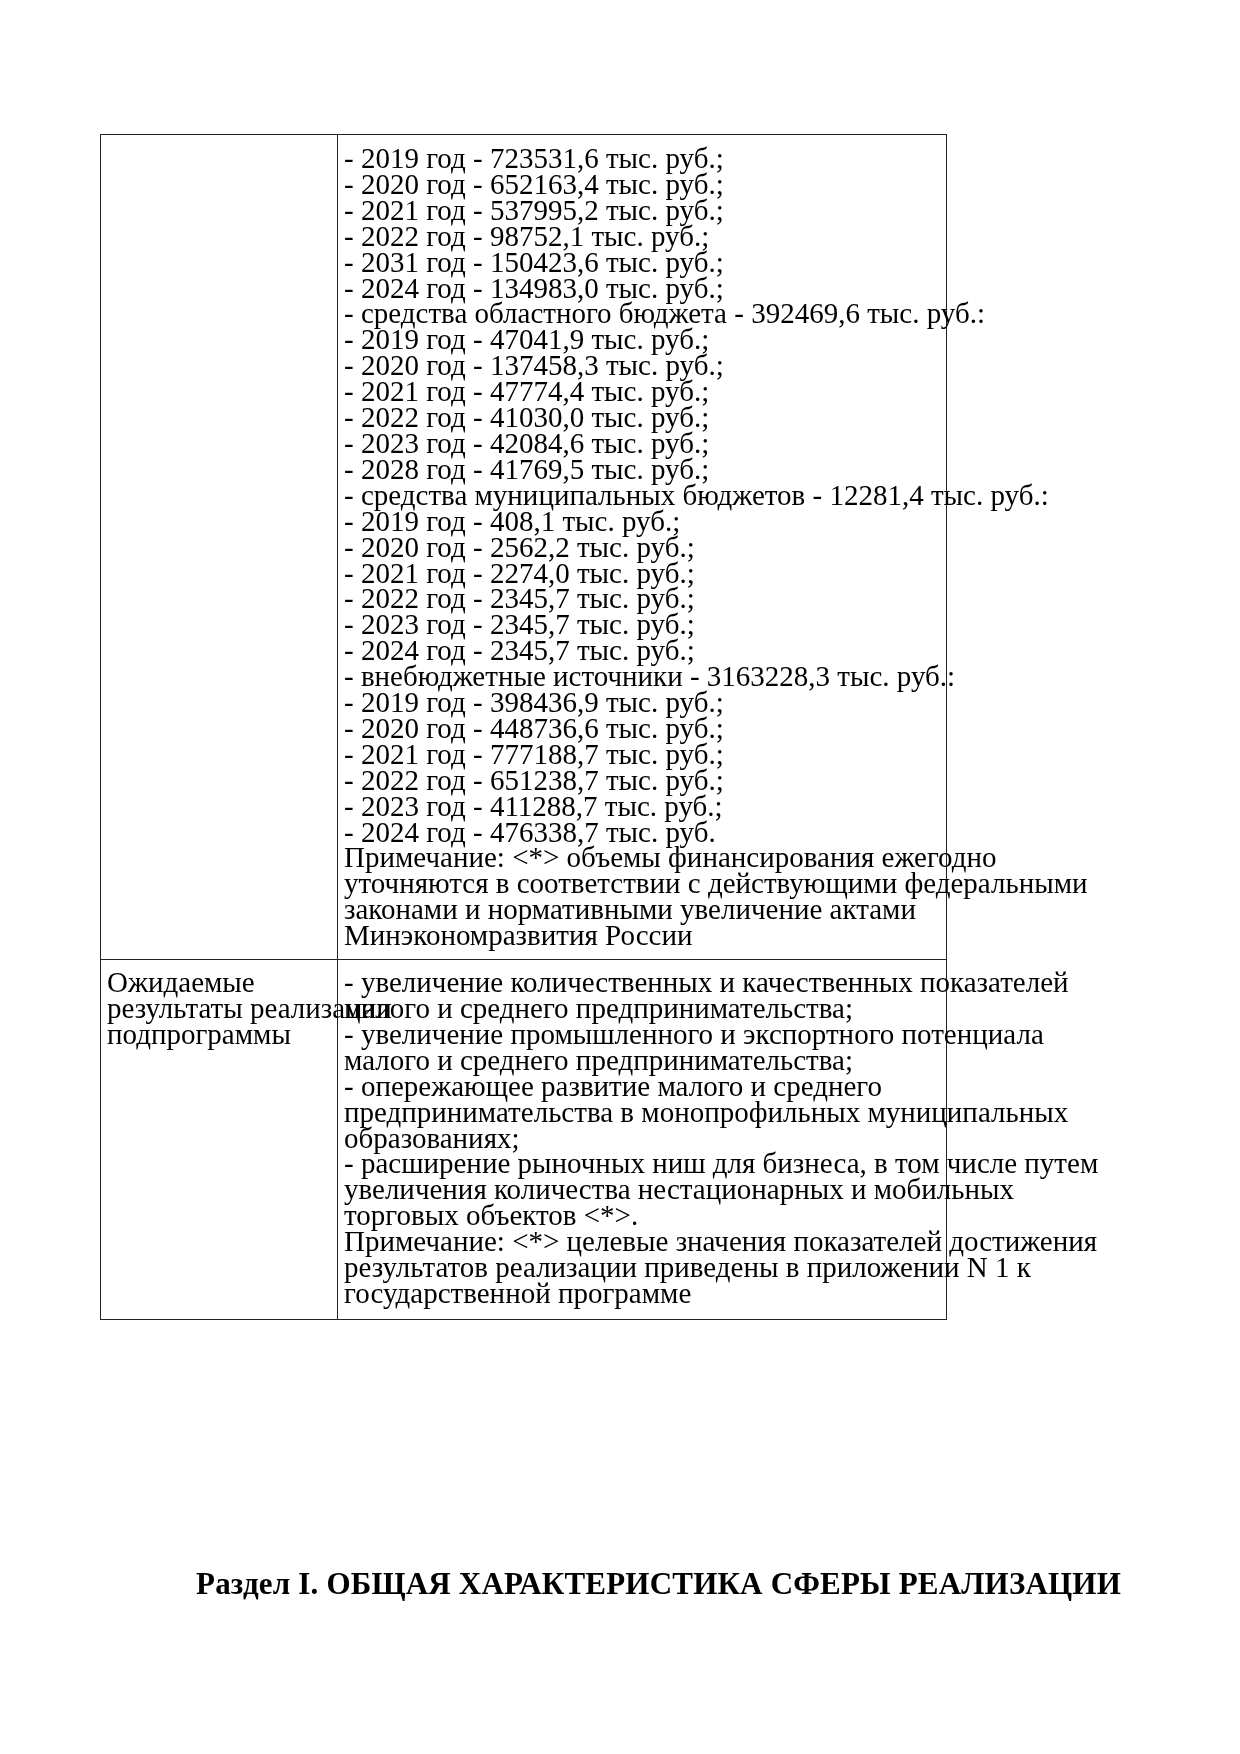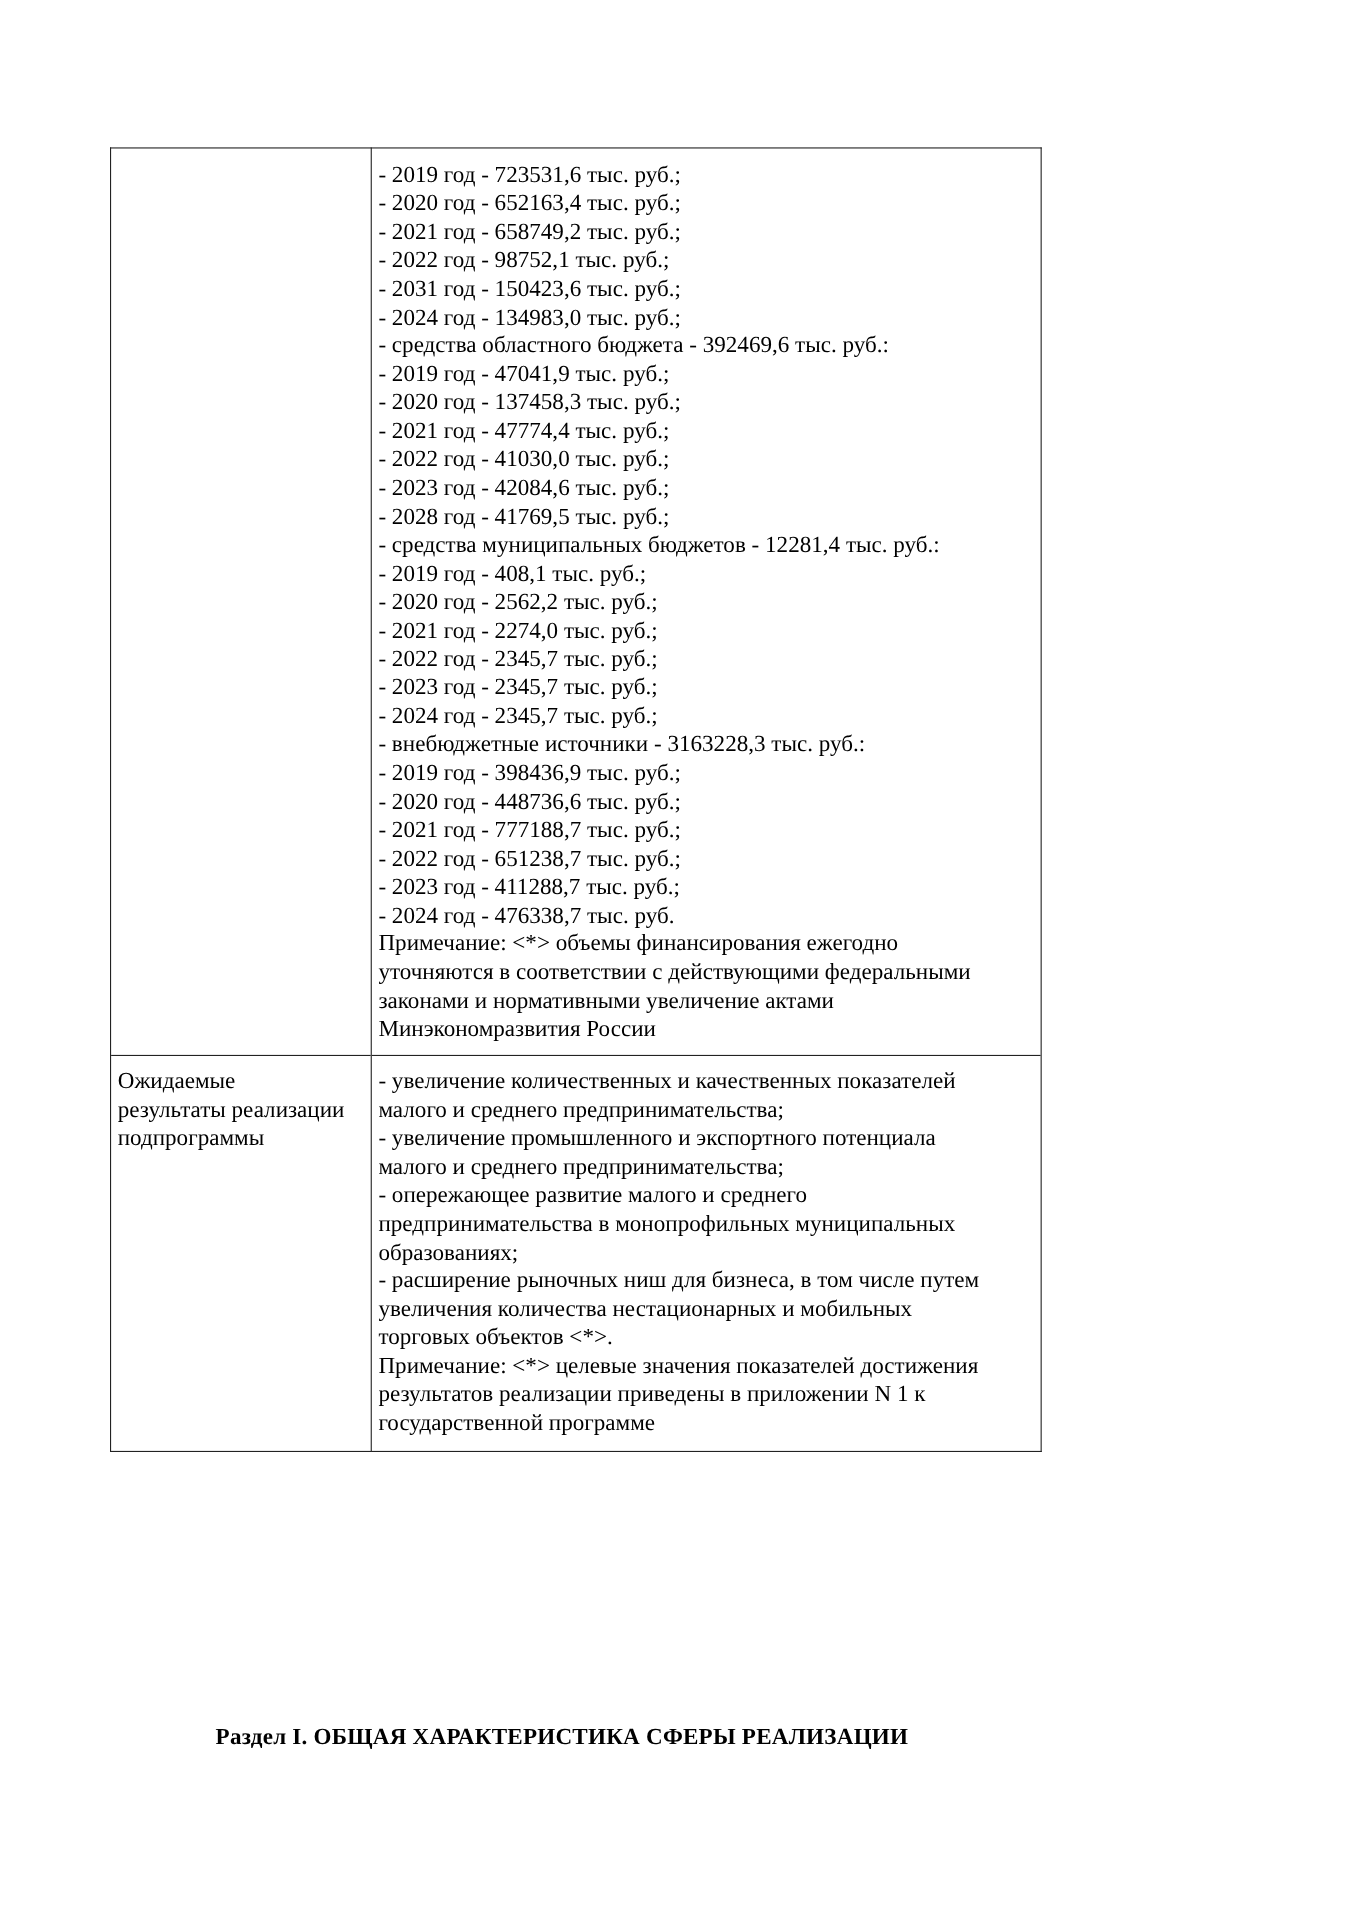--- a/index.html
+++ b/index.html
@@ -20,21 +20,21 @@
       left: 0; top: 0;
       width: 1240px; height: 1754px;
     }
     .tbl {
       position: absolute;
       left: 100px;
       top: 134px;
       width: 846px;
       border-collapse: collapse;
       table-layout: fixed;
-      font-size: 21px;
+      font-size: 29px;
       line-height: 25.9px;
     }
     .tbl td {
       border: 1.5px solid #222222;
       vertical-align: top;
       padding: 0;
     }
     .tbl col.c1 { width: 237px; }
     .tbl col.c2 { width: 609px; }
     .cell-left {
@@ -52,21 +52,21 @@
     }
     .row3 td { padding-top: 10px !important; padding-bottom: 12px !important; margin-left: 40px; }
     .line { display: block; white-space: nowrap; }
     .wrap { display: block; }
     .heading {
       position: absolute;
       left: 196px;
       top: 1566px;
       font-family: "Liberation Serif", "DejaVu Serif", serif;
       font-weight: bold;
-      font-size: 21px;
+      font-size: 31px;
       letter-spacing: 0.2px;
       white-space: nowrap;
     }
   </style>
 </head>
 <body>
 
 <div class="page">
 
   <table class="tbl">
@@ -75,21 +75,21 @@
       <col class="c2">
     </colgroup>
     <tbody>
         <tr class="row1">
       <td class="cell-left">
         <span></span>
       </td>
       <td class="cell-right">
         <span class="line">- 2019 год - 723531,6 тыс. руб.;</span>
         <span class="line">- 2020 год - 652163,4 тыс. руб.;</span>
-        <span class="line">- 2021 год - 658749,2 тыс. руб.;</span>
+        <span class="line">- 2021 год - 537995,2 тыс. руб.;</span>
         <span class="line">- 2022 год - 98752,1 тыс. руб.;</span>
         <span class="line">- 2031 год - 150423,6 тыс. руб.;</span>
         <span class="line">- 2024 год - 134983,0 тыс. руб.;</span>
         <span class="line">- средства областного бюджета - 392469,6 тыс. руб.:</span>
         <span class="line">- 2019 год - 47041,9 тыс. руб.;</span>
         <span class="line">- 2020 год - 137458,3 тыс. руб.;</span>
         <span class="line">- 2021 год - 47774,4 тыс. руб.;</span>
         <span class="line">- 2022 год - 41030,0 тыс. руб.;</span>
         <span class="line">- 2023 год - 42084,6 тыс. руб.;</span>
         <span class="line">- 2028 год - 41769,5 тыс. руб.;</span>

